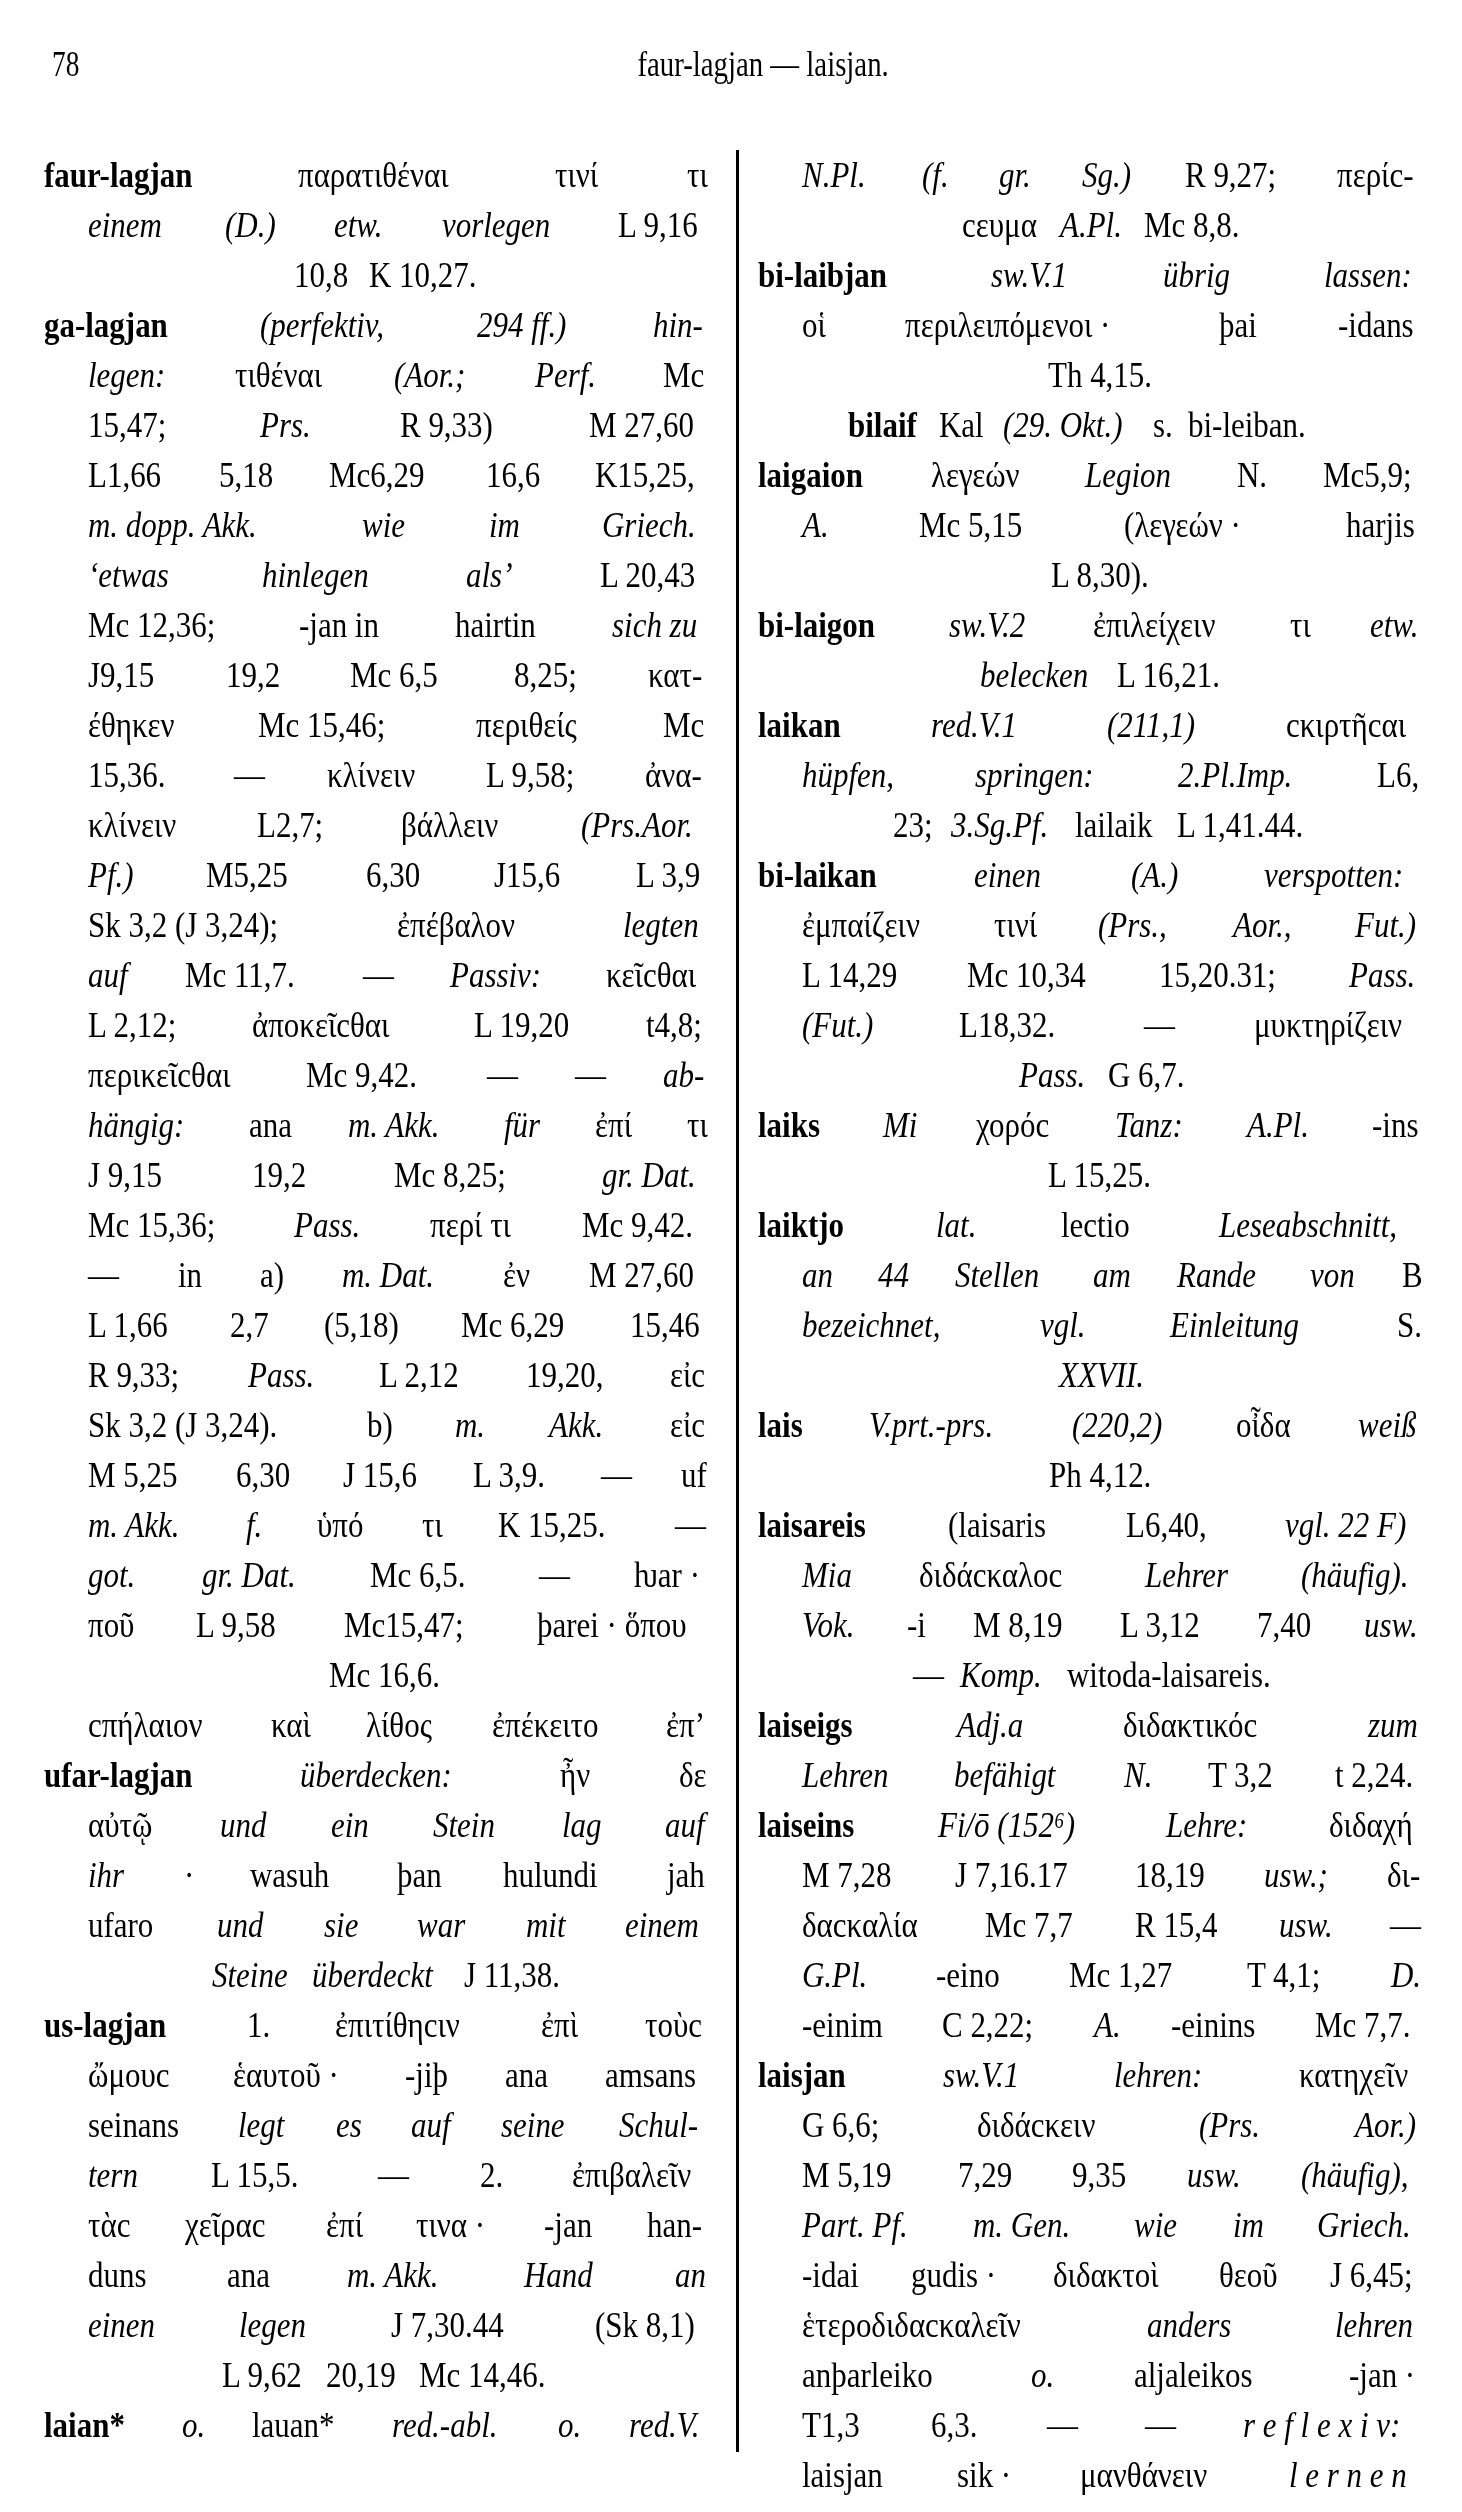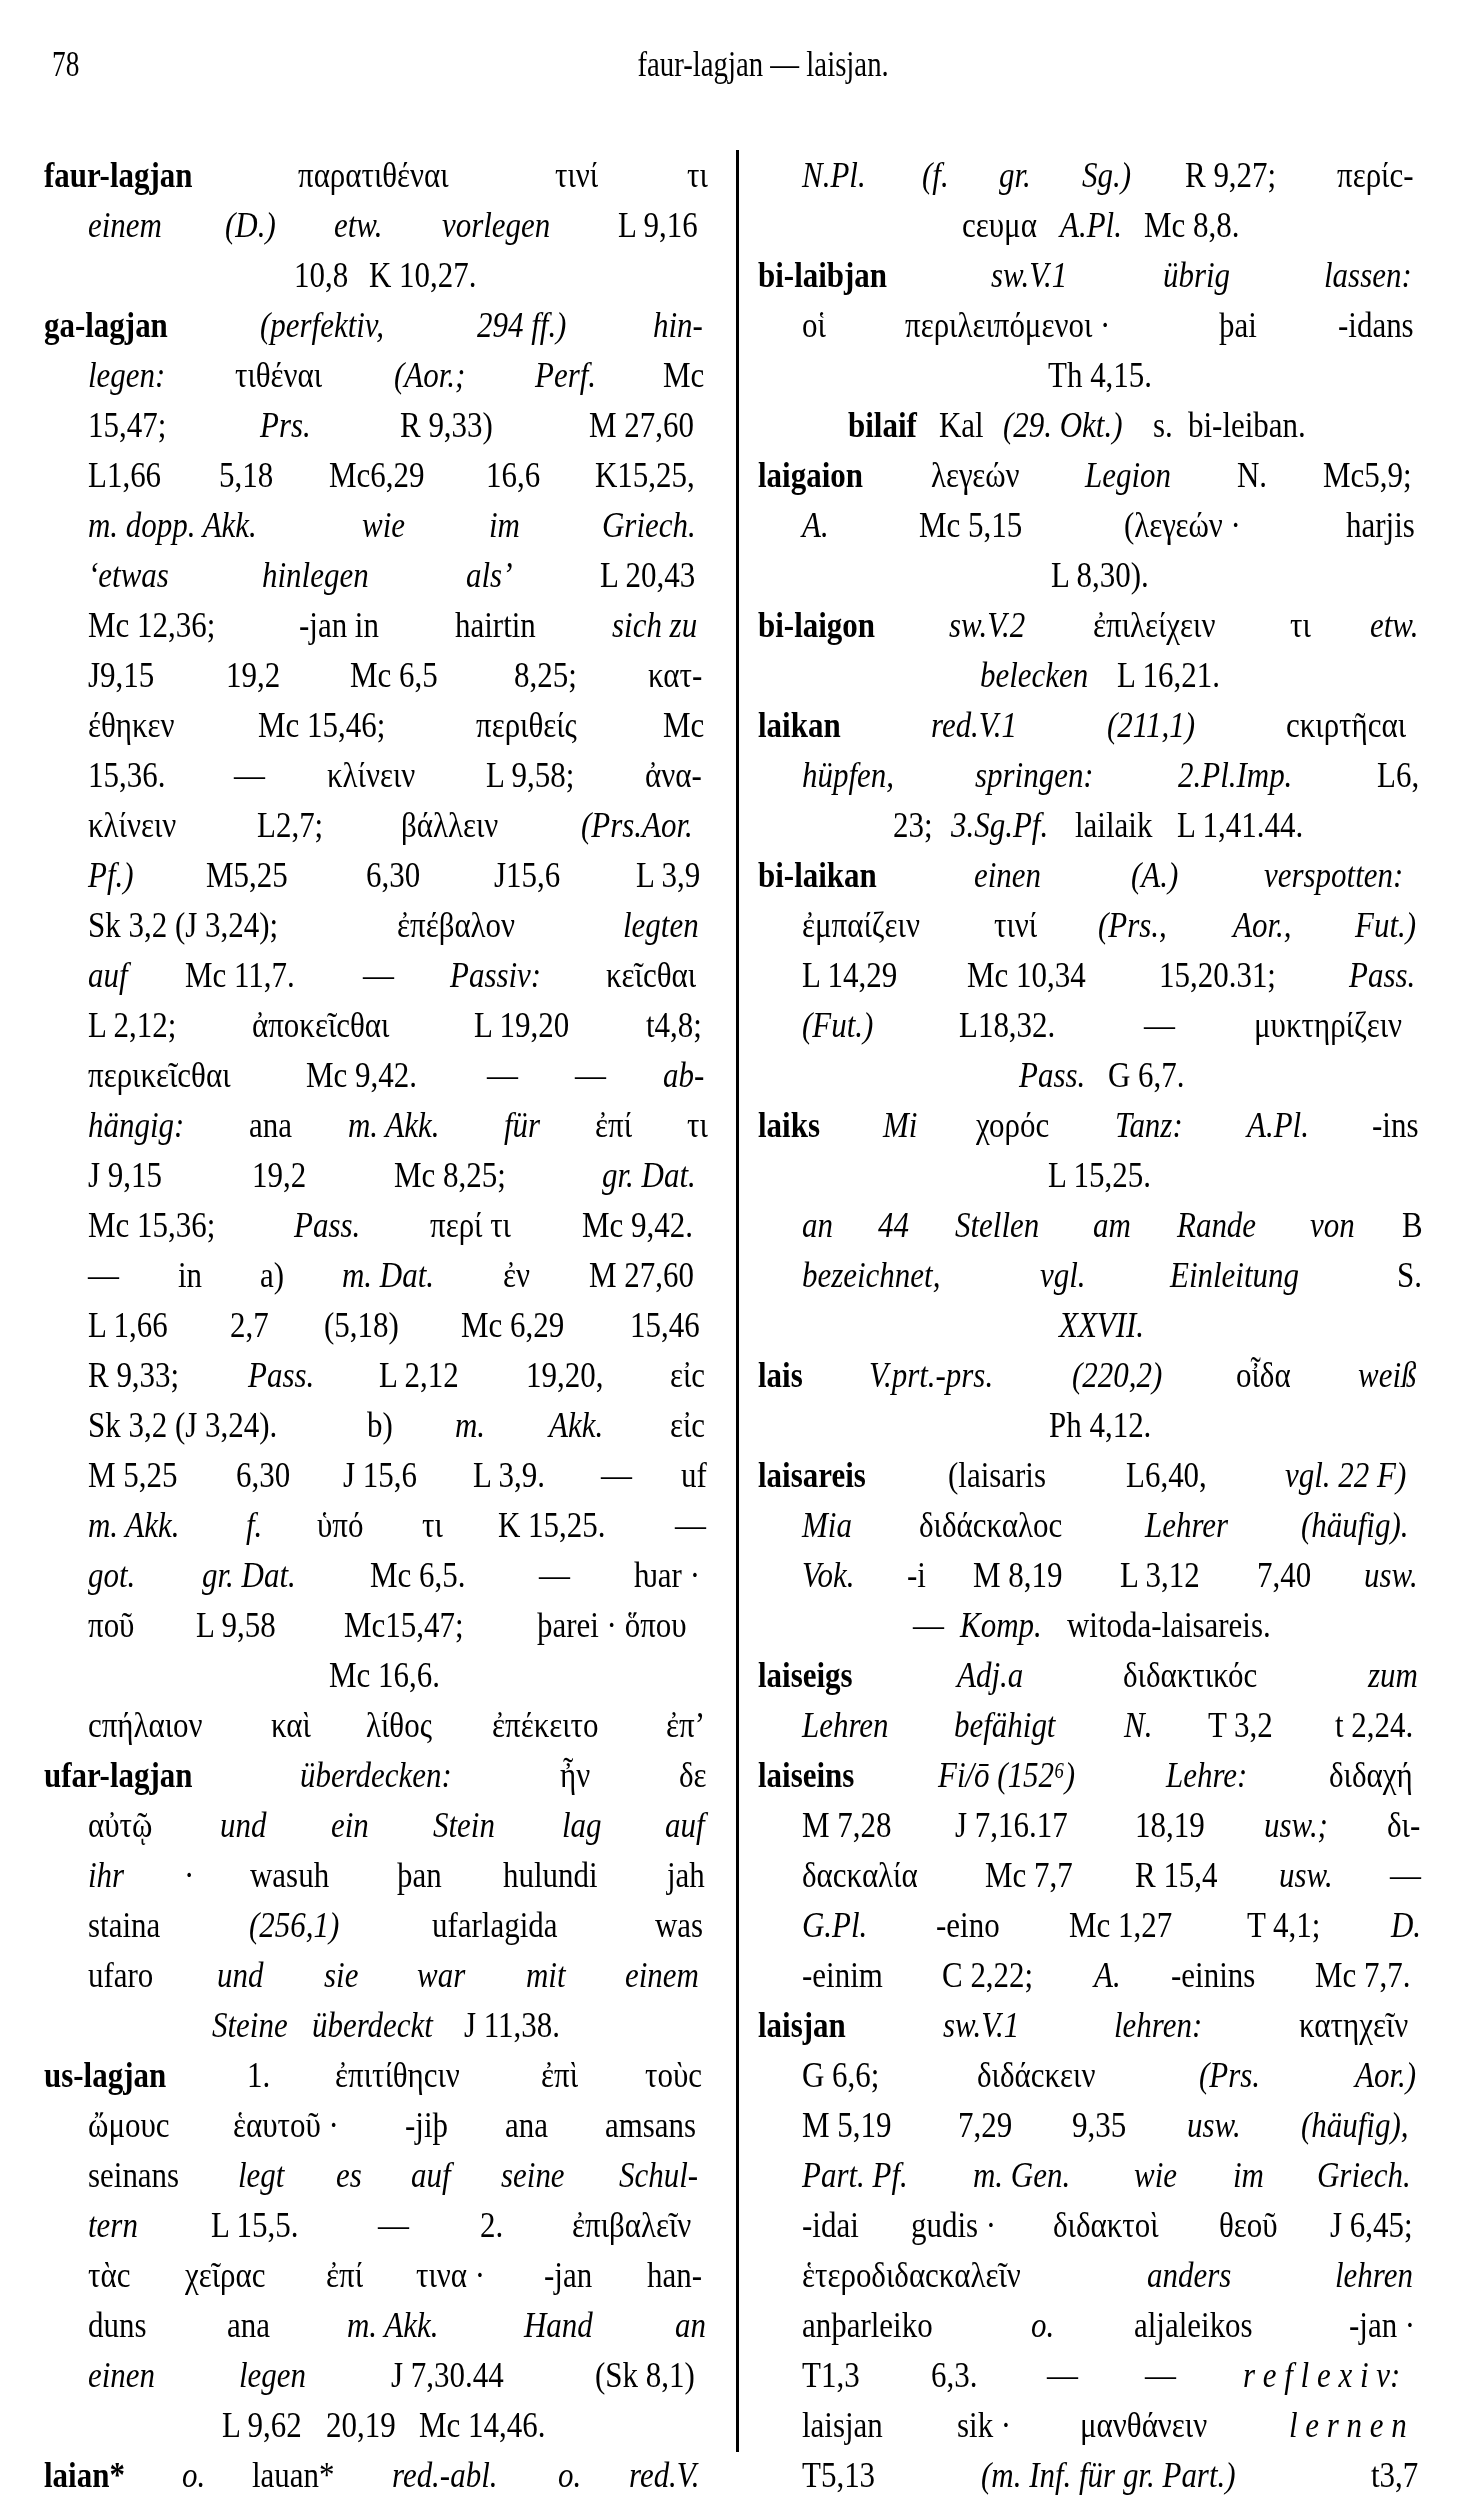--- a/index.html
+++ b/index.html
@@ -272,26 +272,20 @@
     </div>
     <div class="line indent">
       <span class="it">ihr</span>
       <span>·</span>
       <span>wasuh</span>
       <span>þan</span>
       <span>hulundi</span>
       <span>jah</span>
     </div>
     <div class="line indent">
-      <span>staina</span>
-      <span class="it">(256,1)</span>
-      <span>ufarlagida</span>
-      <span>was</span>
-    </div>
-    <div class="line indent">
       <span>ufaro</span>
       <span class="it">und</span>
       <span class="it">sie</span>
       <span class="it">war</span>
       <span class="it">mit</span>
       <span class="it">einem</span>
     </div>
     <div class="line indent last">
       <span class="it">Steine</span>
       <span class="it">überdeckt</span>
@@ -475,20 +469,26 @@
     <div class="line">
       <span class="hw">laiks</span>
       <span class="it">Mi</span>
       <span>χορόc</span>
       <span class="it">Tanz:</span>
       <span class="it">A.Pl.</span>
       <span>-ins</span>
     </div>
     <div class="line indent last">
       <span>L 15,25.</span>
+    </div>
+    <div class="line">
+      <span class="hw">laiktjo</span>
+      <span class="it">lat.</span>
+      <span>lectio</span>
+      <span class="it">Leseabschnitt,</span>
     </div>
     <div class="line indent">
       <span class="it">an</span>
       <span class="it">44</span>
       <span class="it">Stellen</span>
       <span class="it">am</span>
       <span class="it">Rande</span>
       <span class="it">von</span>
       <span>B</span>
     </div>

